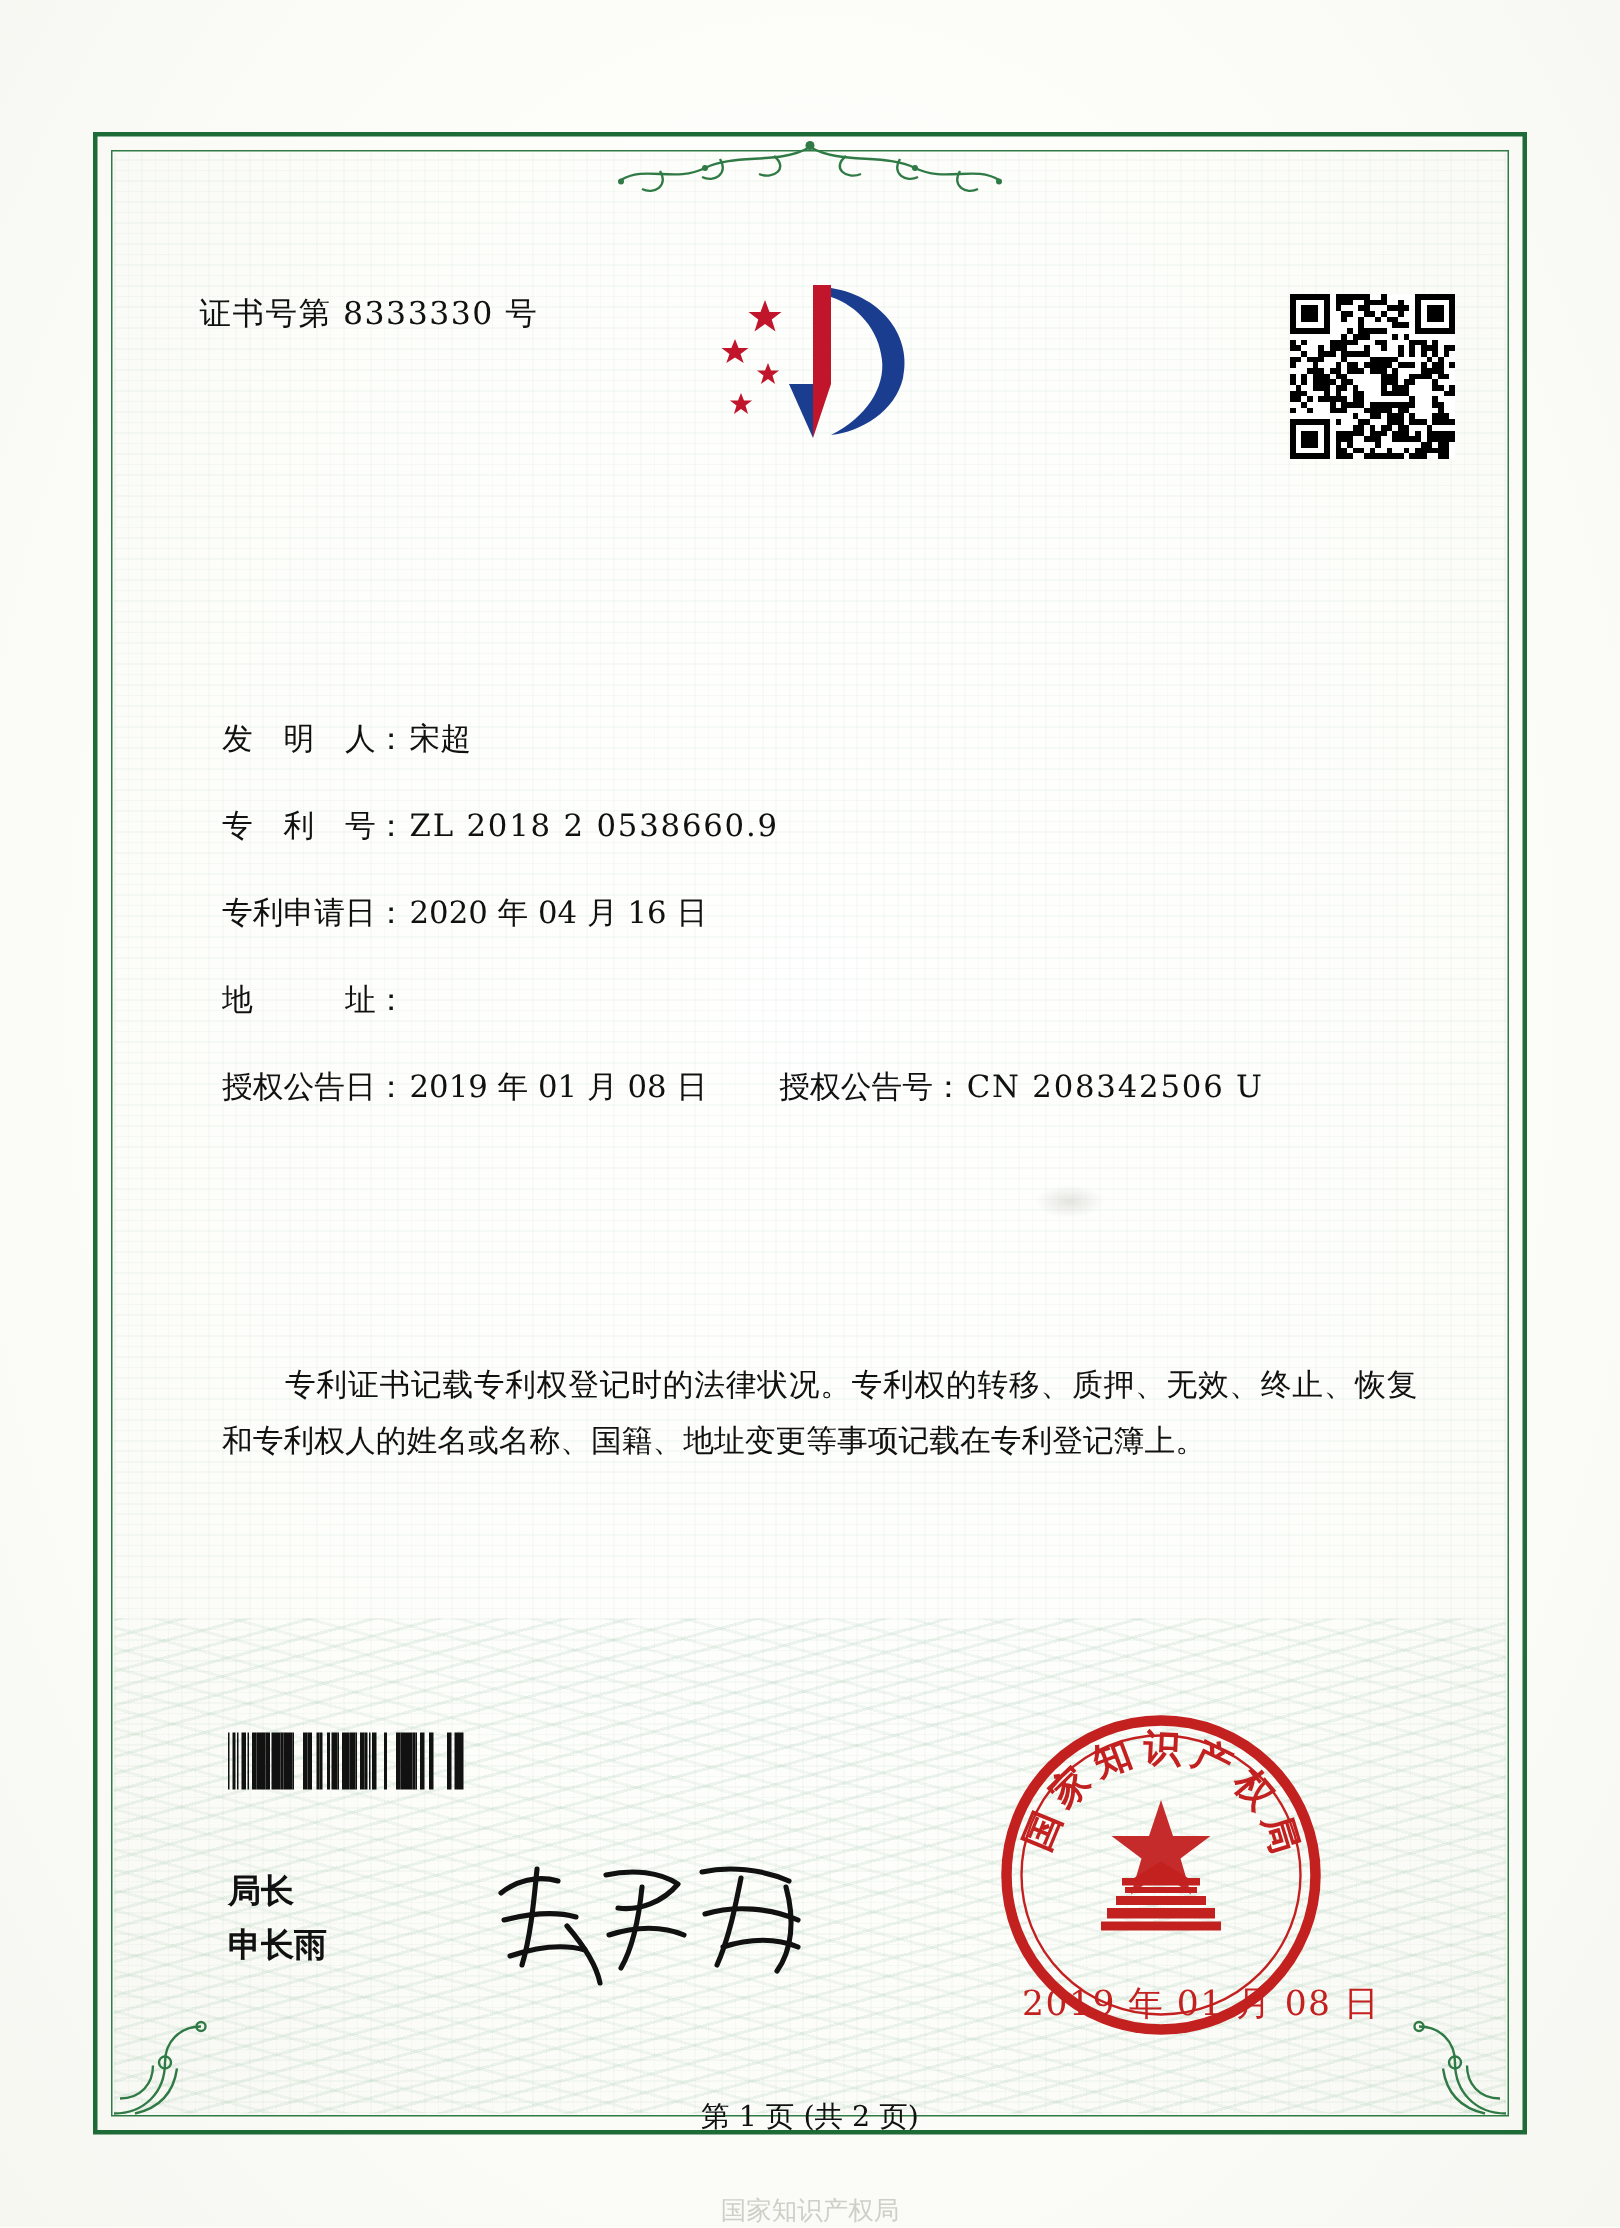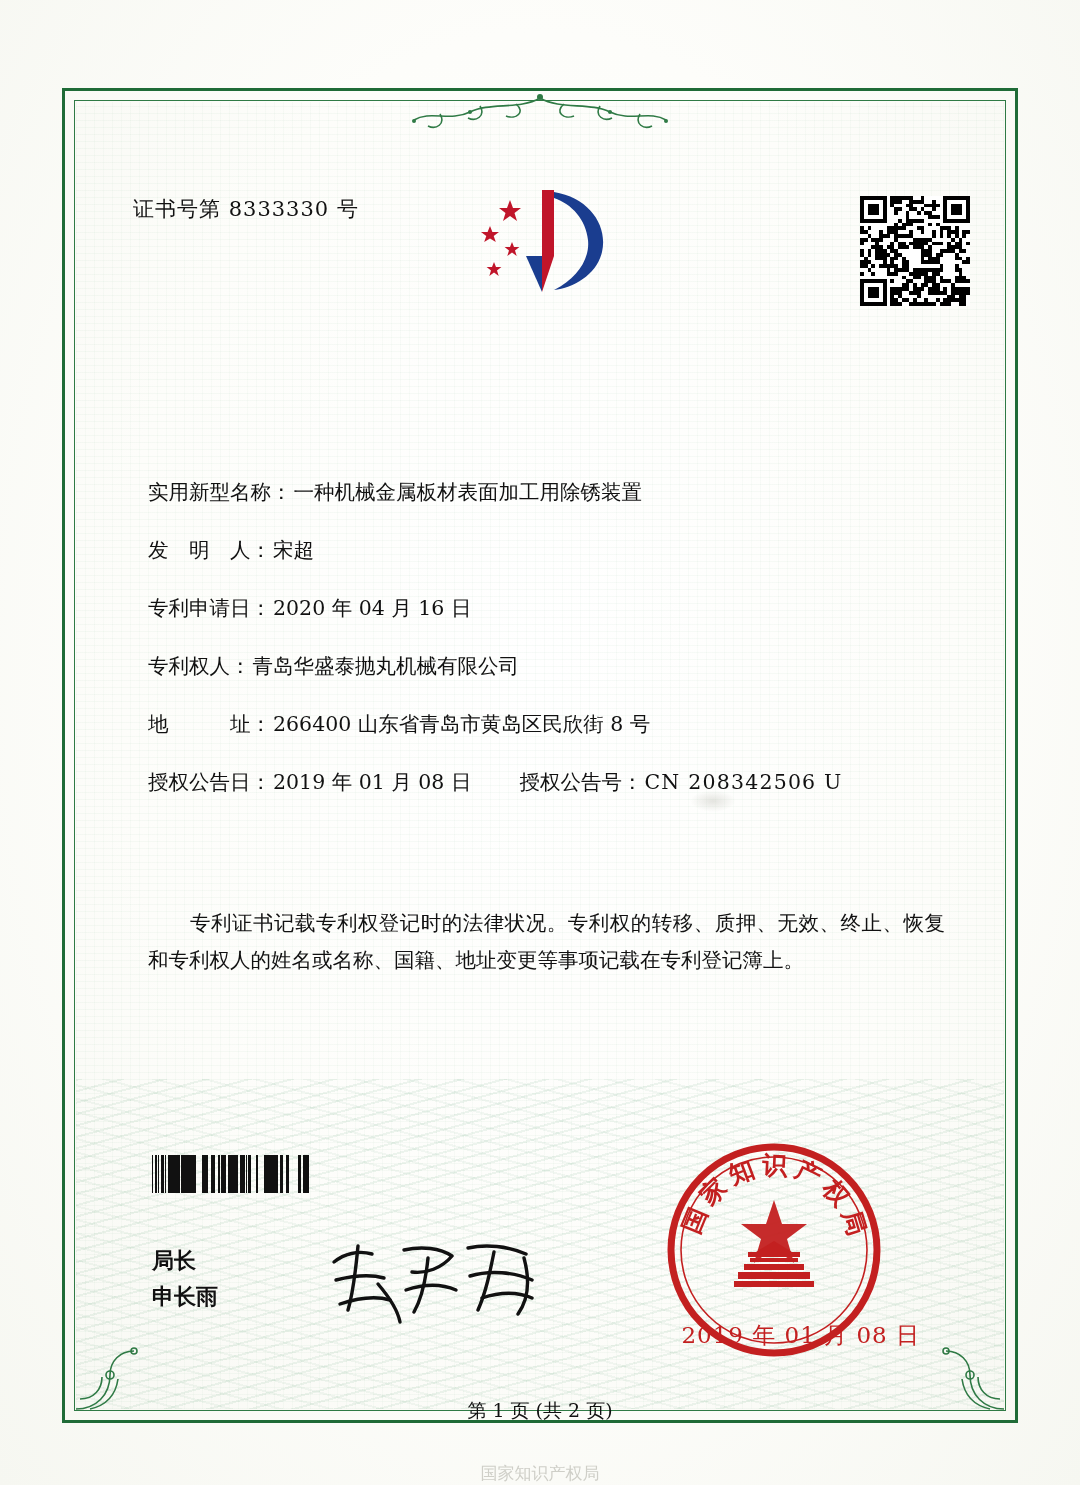--- a/index.html
+++ b/index.html
@@ -647,38 +647,33 @@
         <rect x="22" y="28" width="1" height="1" fill="#000"></rect>
         <rect x="23" y="28" width="1" height="1" fill="#000"></rect>
         <rect x="26" y="28" width="1" height="1" fill="#000"></rect>
         <rect x="27" y="28" width="1" height="1" fill="#000"></rect>
       </svg>
   </div>
 
 
   <div class="fields">
     <div class="field-row">
-      <span class="flabel">实用新型名称：</span>
-      <span class="fvalue">一种机械金属板材表面加工用除锈装置</span>
+      <span class="flabel">发　明　人：</span>
+      <span class="fvalue">宋超</span>
     </div>
     <div class="field-row">
-      <span class="flabel">发　明　人：</span>
-      <span class="fvalue">宋超</span>
+      <span class="flabel">专　利　号：</span>
+      <span class="fvalue mono">ZL 2018 2 0538660.9</span>
     </div>
     <div class="field-row">
       <span class="flabel">专利申请日：</span>
       <span class="fvalue">2020 年 04 月 16 日</span>
     </div>
     <div class="field-row">
-      <span class="flabel">专利权人：</span>
-      <span class="fvalue">青岛华盛泰抛丸机械有限公司</span>
-    </div>
-    <div class="field-row">
       <span class="flabel">地　　　址：</span>
-      <span class="fvalue">266400 山东省青岛市黄岛区民欣街 8 号</span>
     </div>
     <div class="field-row two">
       <span class="flabel">授权公告日：</span>
       <span class="fvalue">2019 年 01 月 08 日</span>
       <span class="flabel second">授权公告号：</span>
       <span class="fvalue mono">CN 208342506 U</span>
     </div>
   </div>
 
   <div class="smudge"></div>

